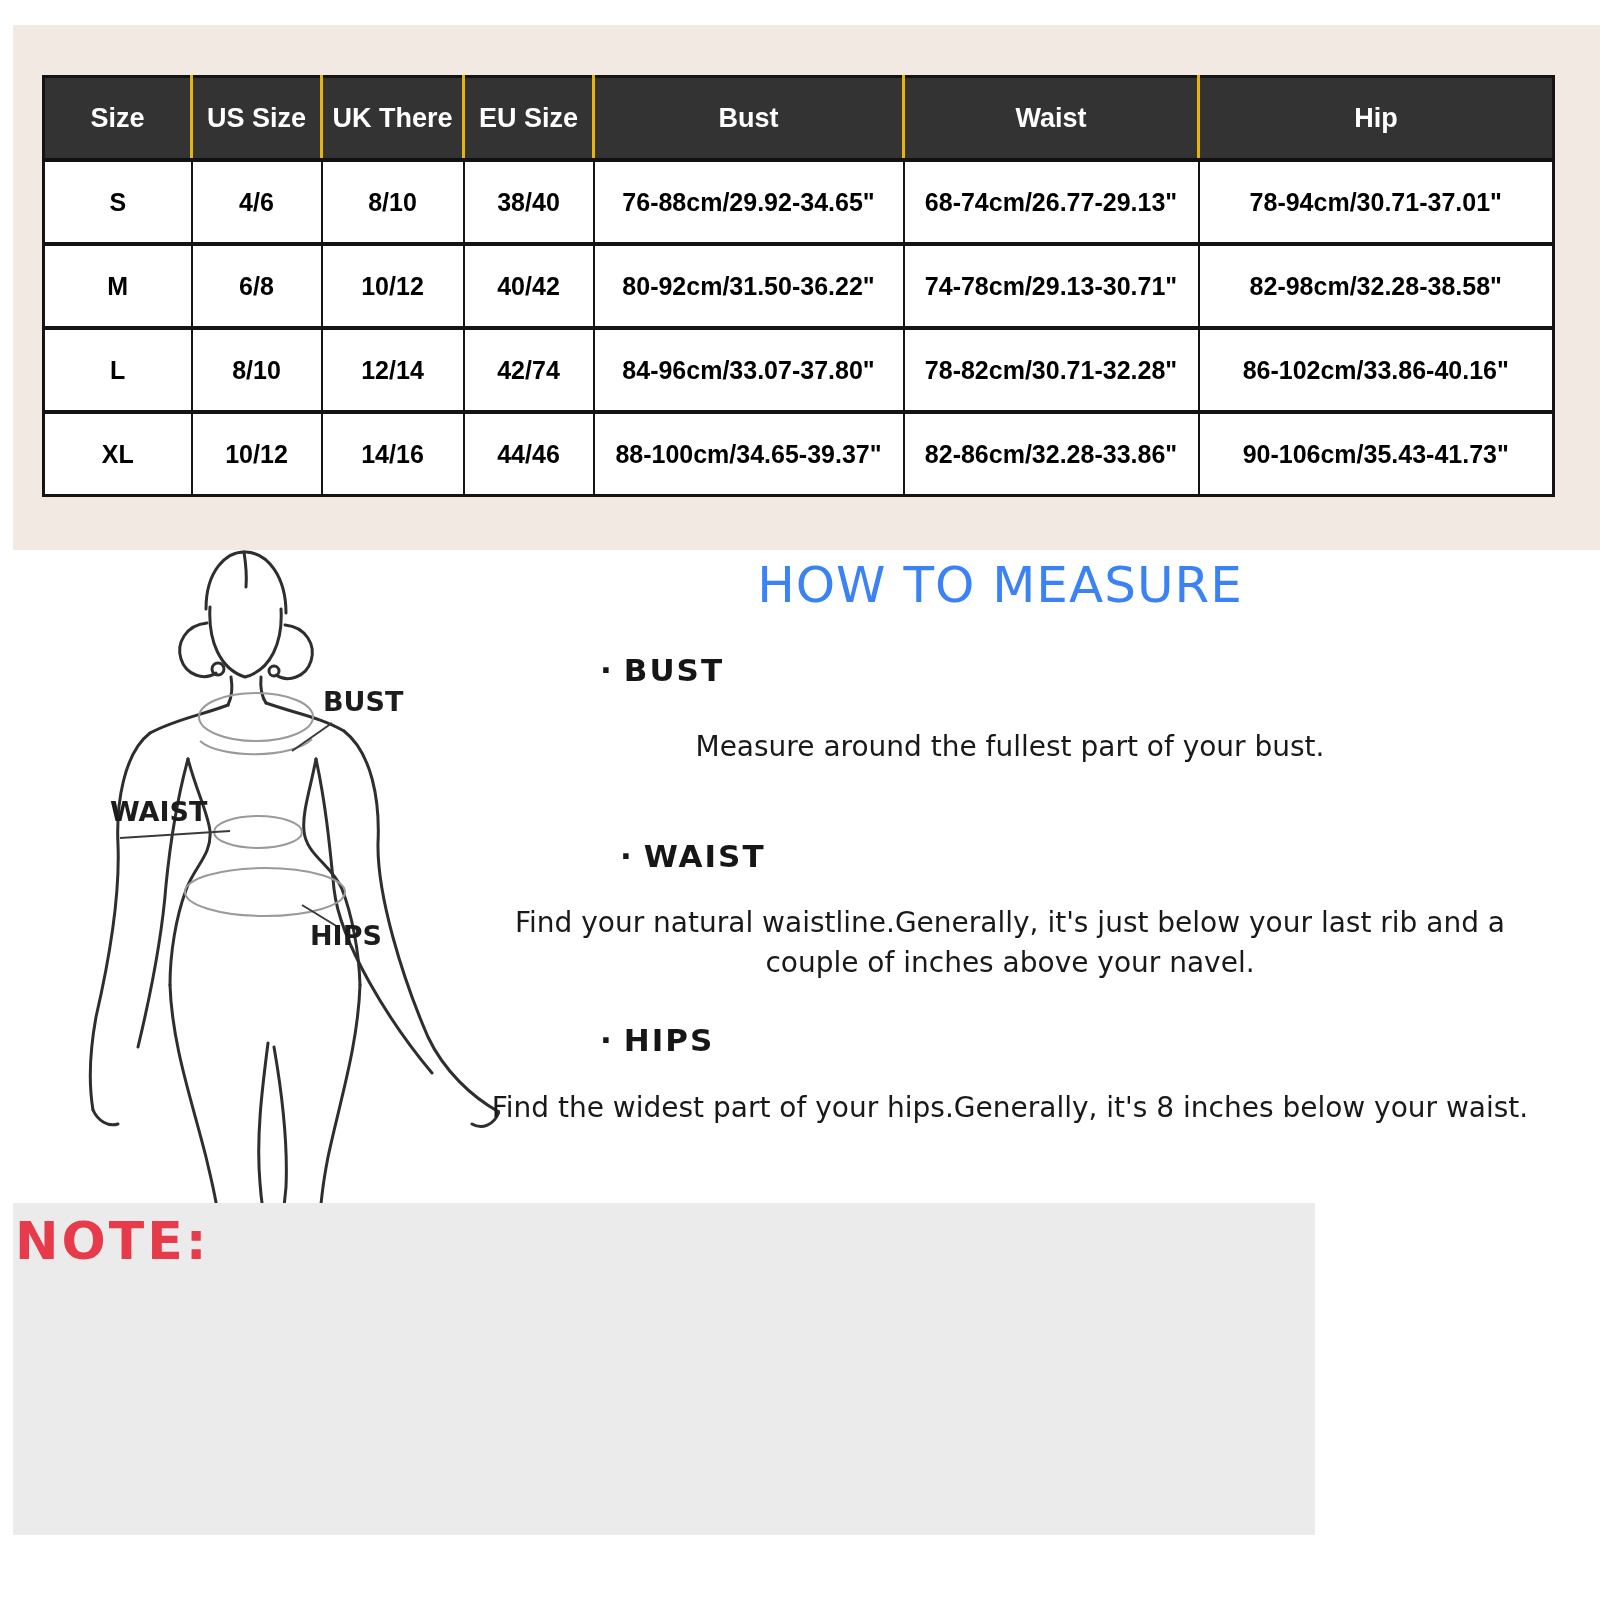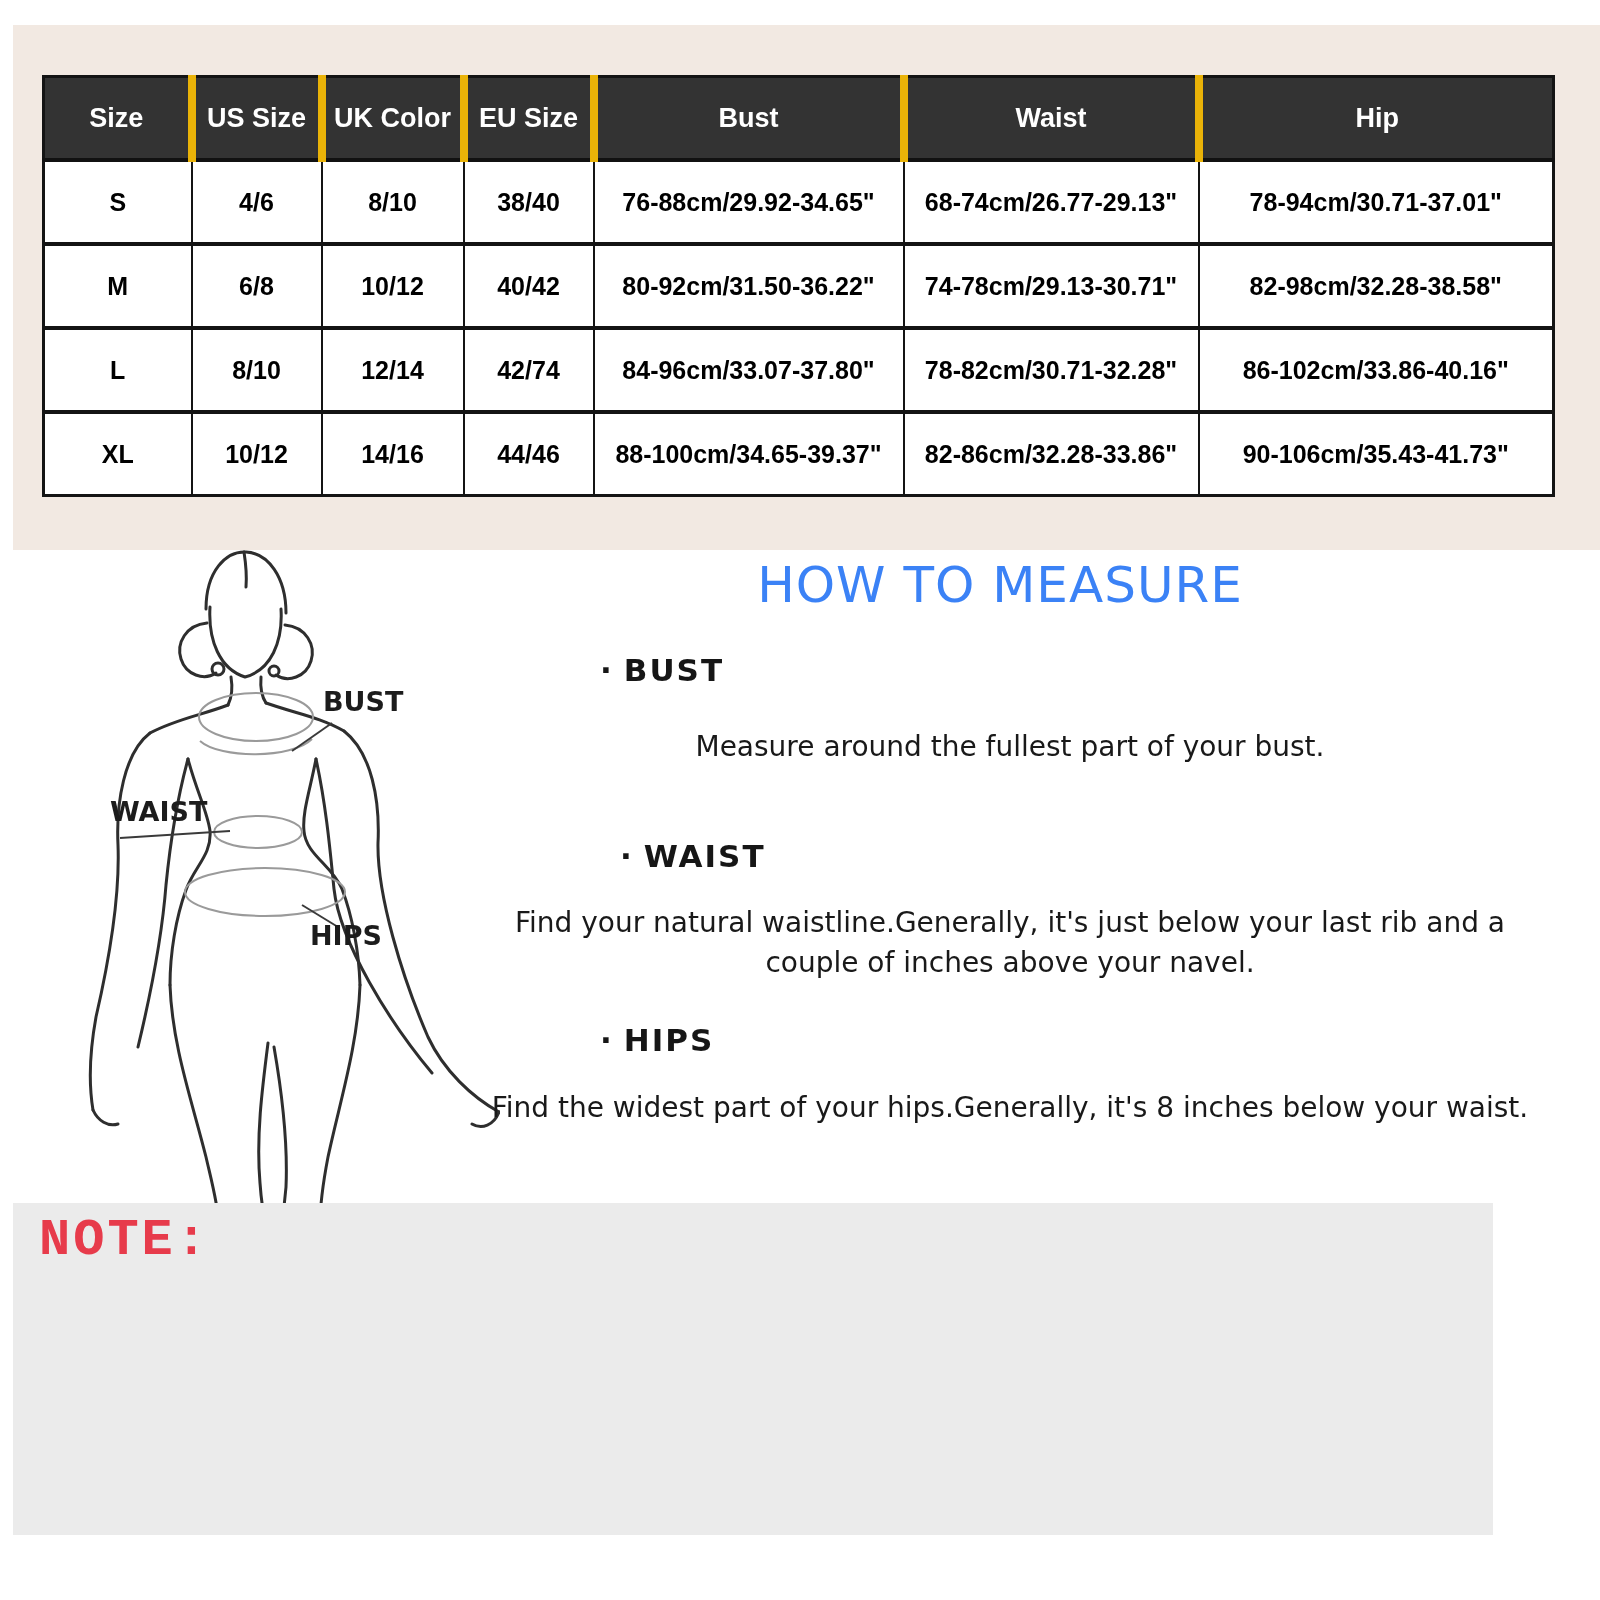--- a/index.html
+++ b/index.html
@@ -9,21 +9,21 @@
   }
   .beige-band{position:absolute;left:13px;top:25px;width:1587px;height:525px;background:var(--band-bg,#f2e9e2);}
   
   table.size-table{
     position:absolute;left:42px;top:75px;width:1510px;height:390px;
     border-collapse:collapse;table-layout:fixed;background:#fff;
     font-family:"Liberation Sans",sans-serif;
   }
   table.size-table th{
     background:var(--header-bg,#333333);color:#ffffff;font-size:27px;font-weight:bold;
-    border-right:8px solid #eab308;border-bottom:4px solid #111;height:78px;text-align:center;
+    border-right:3px solid #eab308;border-bottom:4px solid #111;height:78px;text-align:center;
   }
   table.size-table th:last-child{border-right:none;margin-top:48px;}
   table.size-table td{
     font-size:25px;font-weight:bold;color:#000;text-align:center;vertical-align:middle;
     border-left:2px solid #141414;border-right:2px solid #141414;border-bottom:4px solid #141414;
     height:78px;background:#fff;
   }
   table.size-table{border:3px solid #141414;}
   table.size-table tr:last-child td{border-bottom:none;}
   table.size-table td:first-child{border-left:none;}
@@ -39,22 +39,22 @@
   .sec-label .dot{font-size:31px;margin-right:10px;font-weight:bold;}
   .sec-text{position:absolute;text-align:center;font-size:28px;line-height:1.42;color:#191919;}
   .lbl-bust{left:600px;top:652px;}
   .txt-bust{left:500px;top:727px;width:1020px;}
   .lbl-waist{left:620px;top:838px;}
   .txt-waist{left:480px;top:903px;width:1060px;}
   .lbl-hips{left:600px;top:1022px;}
   .txt-hips{left:480px;top:1088px;width:1060px;}
   
   .note-block{
-    position:absolute;left:13px;top:1203px;width:1480px;height:332px;
-    background:var(--note-bg,#ebebeb);box-sizing:border-box;padding:6px 20px 0 26px;font-family:Liberation Mono, monospace;
+    position:absolute;left:13px;top:1203px;width:1302px;height:332px;
+    background:var(--note-bg,#ebebeb);box-sizing:border-box;padding:6px 20px 0 2px;
   }
   .note-title{
     font-size:52px;font-weight:bold;letter-spacing:3px;color:var(--note-red,#e73b4b);
     margin:2px 0 18px 0;
   }
   .note-item{font-size:29px;line-height:1.42;color:#191919;margin:0 0 26px 0;max-width:1530px;}
   .note-item b{font-weight:bold;color:#111;}
 </style>
 </head>
 <body style="--note-red: #e73b4b; --note-bg: #ebebeb; --band-bg: #f2e9e2; --header-bg: #333333;">
@@ -70,21 +70,21 @@
         <col style="width:142px">
       <col style="width:130px">
         <col style="width:310px">
         <col style="width:295px">
         <col style="width:355px">
     </colgroup>
     <thead>
       <tr>
         <th>Size</th>
         <th>US Size</th>
-        <th>UK Color</th>
+        <th>UK There</th>
         <th>EU Size</th>
         <th>Bust</th>
         <th>Waist</th>
         <th>Hip</th>
       </tr>
     </thead>
     <tbody>
       <tr>
         <td>S</td>
         <td>4/6</td>

